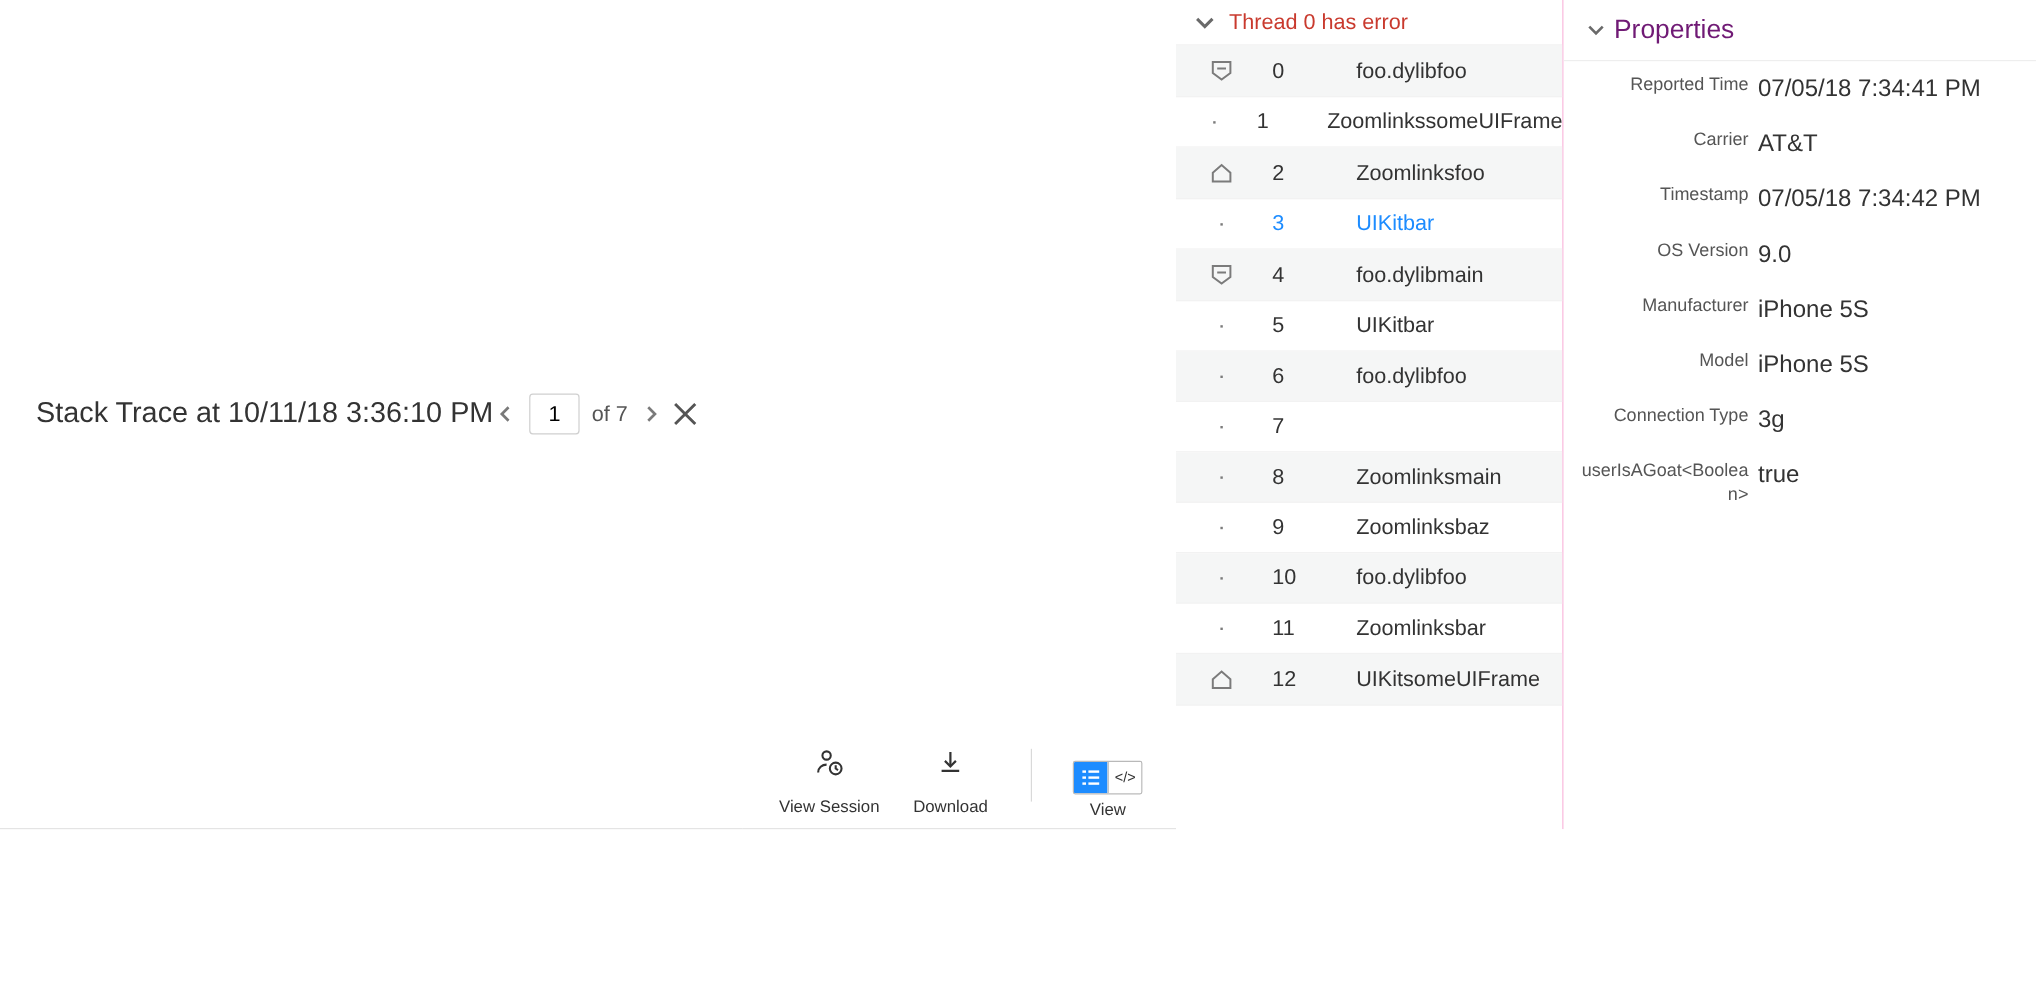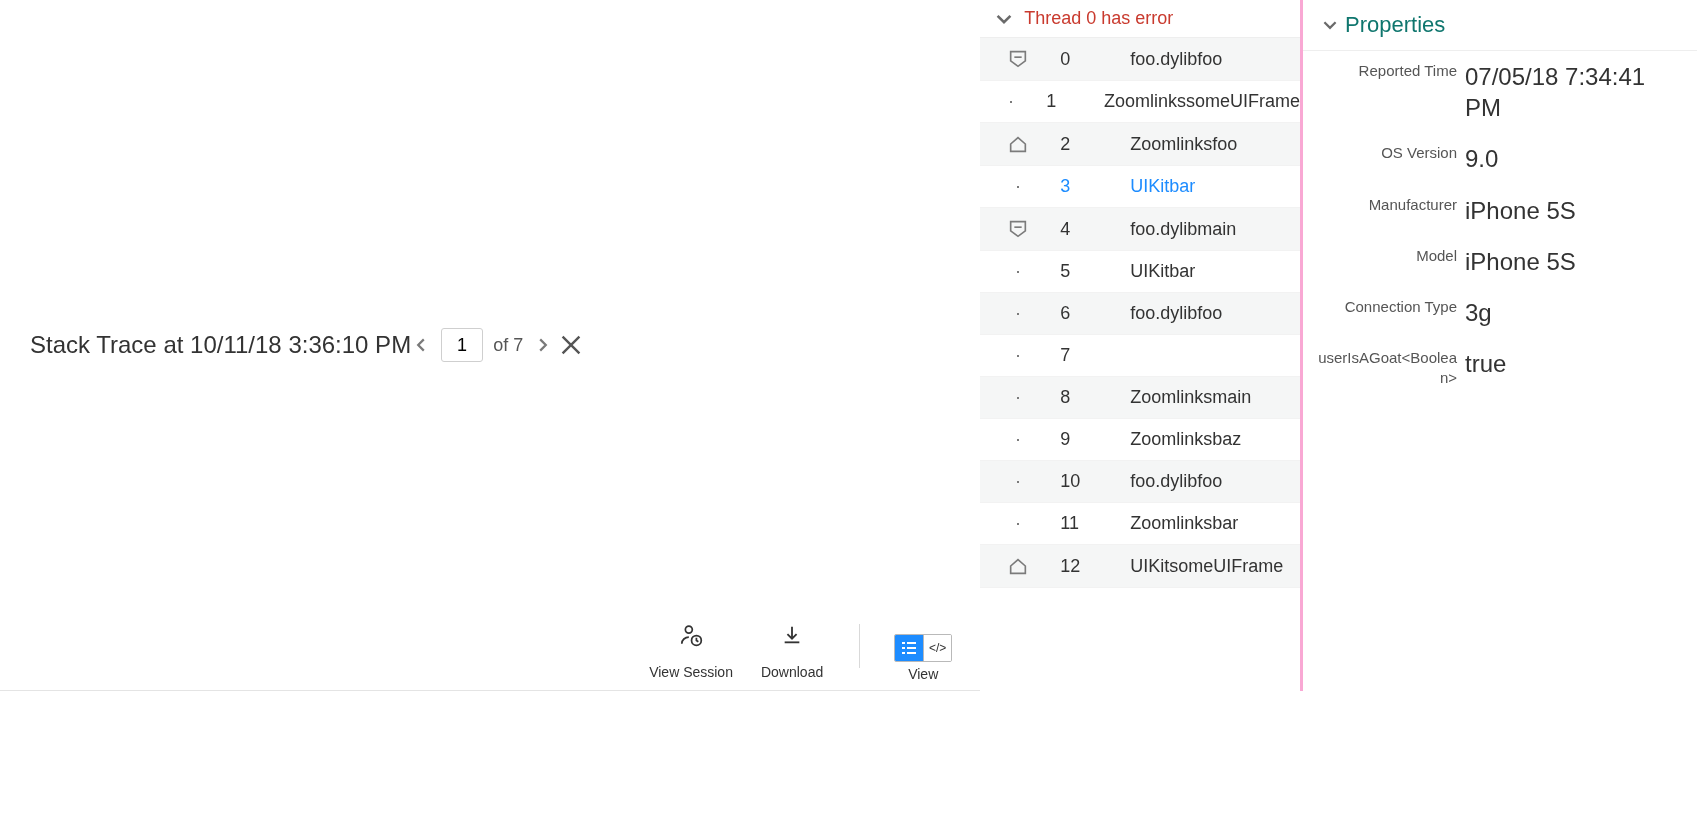--- a/index.html
+++ b/index.html
@@ -50,21 +50,21 @@
   .view-toggle { display:flex; border:1px solid #b9b9b9; border-radius:2px; overflow:hidden; }
   .view-toggle .seg {
     width:28px; height:26px; display:flex; align-items:center; justify-content:center;
     background:#fff; cursor:pointer; font-size:12px;
   }
   .view-toggle .seg.active { background:#1d8cff; color:#fff; }
   .view-toggle .seg + .seg { border-left:1px solid #b9b9b9; }
 
   
   .body { flex:1; display:flex; overflow:hidden; }
-  .main { flex:1; overflow-y:auto; border-right:3px solid #f9a8d4; position:relative; }
+  .main { flex:1; overflow-y:auto; border-right:1px solid #f9a8d4; position:relative; }
 
   .thread-header {
     display:flex; align-items:center; gap:12px;
     padding: 8px 16px; font-size:18px; color:#c93a2e;
     border-bottom: 1px solid #eee;
   }
   .chevron { display:inline-flex; cursor:pointer; color:#6a6a6a; }
 
   .frame-row {
     display:flex; align-items:center;
@@ -83,35 +83,35 @@
     content:""; position:absolute; left:50%; top:-1px; bottom:-1px; width:2px; background:#7b7b7b;
     transform:translateX(-1px);
   }
 
   .shield-icon svg, .house-icon svg { width:22px; height:22px; }
 
   
   .sidebar { width:394px; overflow-y:auto; background:#fff; position:relative; }
   .section-header {
     display:flex; align-items:center; gap:8px;
-    padding: 12px 20px; font-size:22px; color:#0f766e;
+    padding: 12px 20px; font-size:22px; color:#701a75;
     border-bottom:1px solid #eee;
     cursor:pointer;
   }
   .kv-row {
     display:flex; align-items:flex-start;
     padding: 10px 20px 10px 12px;
   }
   .kv-row .k {
     width:150px; text-align:right; font-size:15px; color:#555;
     padding-right:8px; line-height:1.3;
     word-break: break-word;
   }
   .kv-row .v {
-    flex:1; font-size:24px; color:#333; line-height:1.3;
+    flex:1; font-size:20px; color:#333; line-height:1.3;
   }
 
   
   .sidebar::-webkit-scrollbar { width:10px; }
   .sidebar::-webkit-scrollbar-thumb { background:#5a5a5a; border-radius:5px; }
   .main::-webkit-scrollbar { width:10px; }
   .main::-webkit-scrollbar-thumb { background:#c0c0c0; border-radius:5px; }
 
 </style>
 </head>
@@ -287,20 +287,28 @@
             </svg>
         </span>
         <span>Properties</span>
       </div>
       <div id="props-container">
           <div class="kv-row">
             <div class="k">Reported Time</div>
             <div class="v">07/05/18 7:34:41 PM</div>
           </div>
           <div class="kv-row">
+            <div class="k">Carrier</div>
+            <div class="v">AT&amp;T</div>
+          </div>
+          <div class="kv-row">
+            <div class="k">Timestamp</div>
+            <div class="v">07/05/18 7:34:42 PM</div>
+          </div>
+          <div class="kv-row">
             <div class="k">OS Version</div>
             <div class="v">9.0</div>
           </div>
           <div class="kv-row">
             <div class="k">Manufacturer</div>
             <div class="v">iPhone 5S</div>
           </div>
           <div class="kv-row">
             <div class="k">Model</div>
             <div class="v">iPhone 5S</div>

